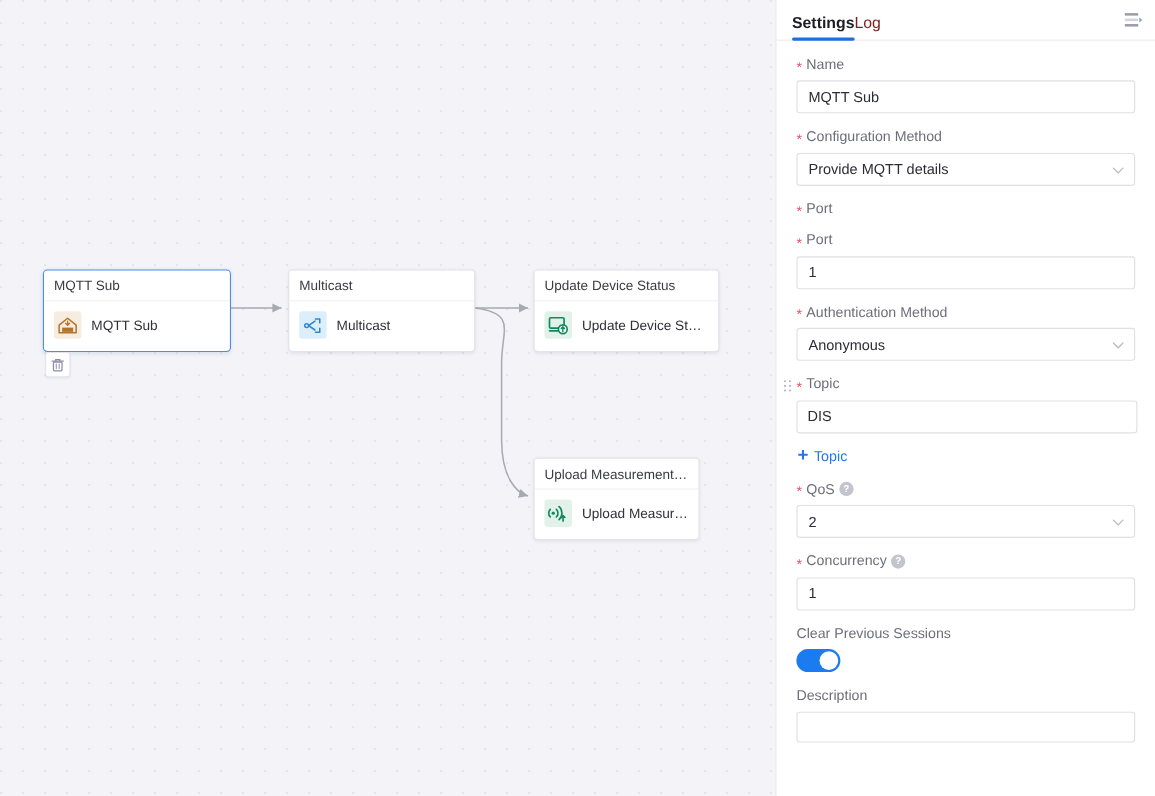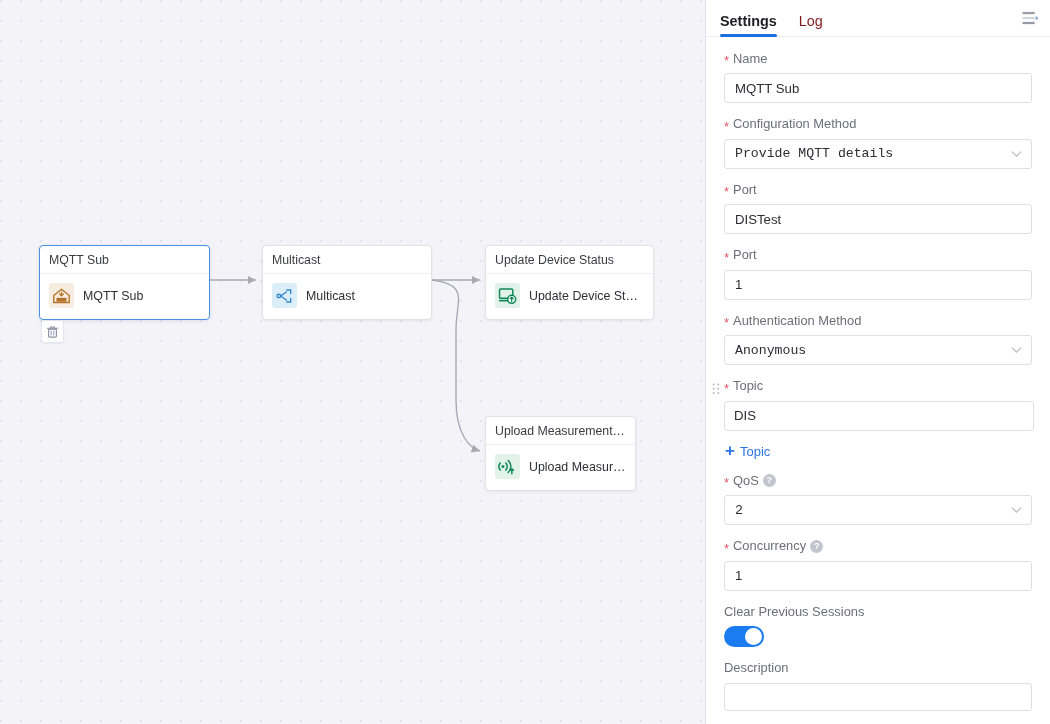--- a/index.html
+++ b/index.html
@@ -99,21 +99,21 @@
     display: flex; flex-direction: column;
   }
   .panel-head {
     position: relative;
     height: 37px;
     flex: 0 0 37px;
     border-bottom: 1px solid #ececf1;
     display: flex; align-items: flex-end;
     padding: 0 14px;
   }
-  .tabs { display: flex; gap: 22px; }
+  .tabs { display: flex; }
   .tab {
     position: relative;
     font-size: 14.4px;
     color: #7f1d1d;
     padding-bottom: 8px;
     cursor: pointer;
     line-height: 1;
   }
   .tab.active { color: #1d1d24; font-weight: bold; }
   .tab.active::after {
@@ -173,21 +173,21 @@
     height: 30px;
     border: 1px solid #dfdfe6;
     border-radius: 3px;
     background: #ffffff;
     display: flex; align-items: center;
     padding: 0 10px;
     font-size: 13.2px;
     color: #2c2c35;
   }
   .control.narrow { width: 310px; padding-left: 9px; }
-  .control.select { padding-right: 26px; cursor: pointer; font-family: Liberation Mono, monospace; }
+  .control.select { padding-right: 26px; cursor: pointer; }
   .chev {
     position: absolute;
     right: 9px; top: 50%;
     transform: translateY(-50%);
   }
   .drag-handle {
     position: absolute;
     left: 2px;
     top: 4px;
     width: 8px; height: 12px;
@@ -368,21 +368,20 @@
           </span>
         </div>
       </div>
 
       
       <div class="field">
         <div class="field-label">
           <span class="req">*</span>
           <span>Port</span>
         </div>
-        <div class="control">DISTest</div>
       </div>
 
       
       <div class="field">
         <div class="field-label">
           <span class="req">*</span>
           <span>Port</span>
         </div>
         <div class="control">1</div>
       </div>

